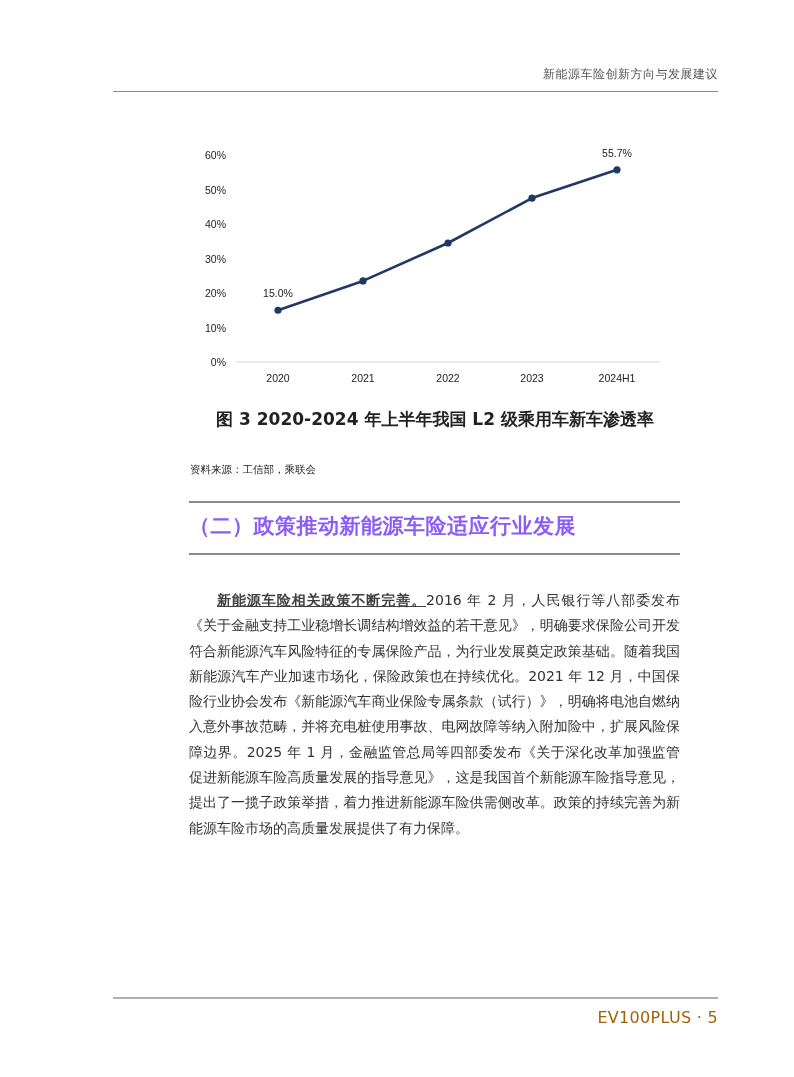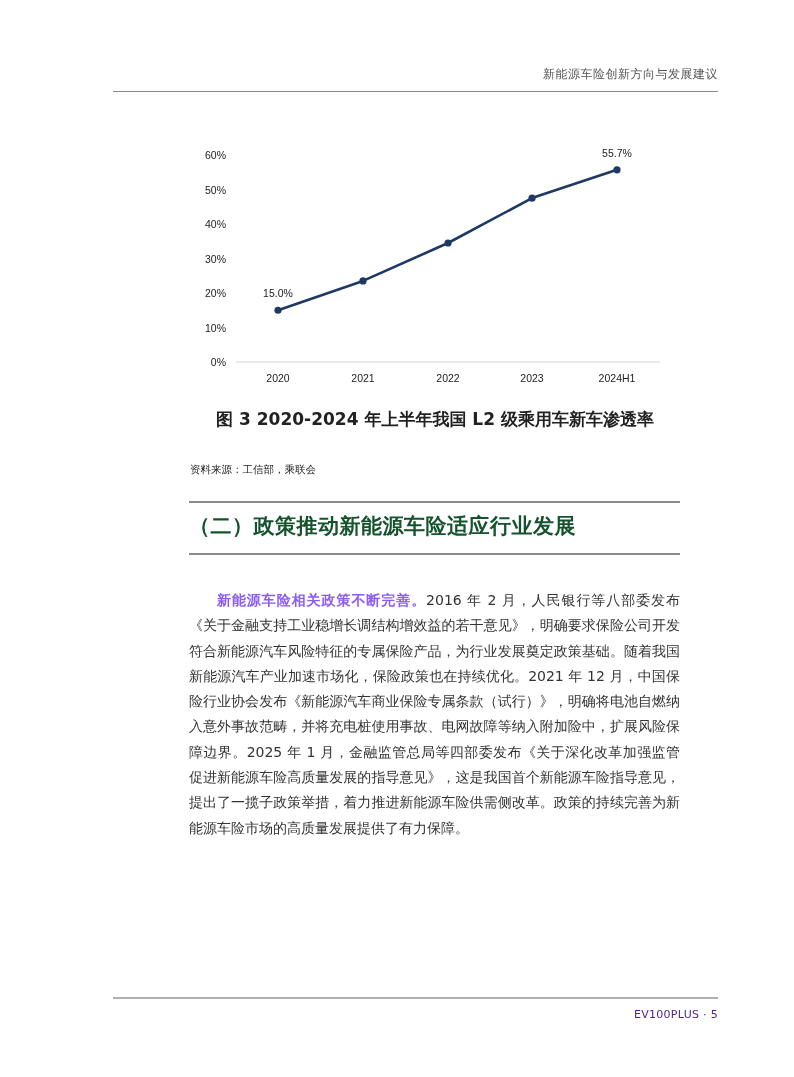--- a/index.html
+++ b/index.html
@@ -31,35 +31,35 @@
       position: absolute; left: 190px; top: 441px;
       font-size: 10.5px; color: #222222; margin-top: 22px;
     }
     .section-rule {
       position: absolute; left: 189px; width: 491px; height: 2px; background: #8a8a8a;
     }
     .section-rule.top { top: 501px; }
     .section-rule.bottom { top: 553px; }
     .section-title {
       position: absolute; left: 189px; top: 512px;
-      font-size: 21px; font-weight: bold; color: #14532d; letter-spacing: 0.5px;
+      font-size: 21px; font-weight: bold; color: #8b5cf6; letter-spacing: 0.5px;
     }
     .body-para {
       position: absolute; left: 189px; top: 574px; width: 491px;
       font-size: 14px; line-height: 25.3px; color: #333333;
       text-align: justify; text-indent: 2em;
     }
-    .body-para .lead { font-weight: bold; color: #8b5cf6; }
+    .body-para .lead { font-weight: bold; color: #404040; text-decoration: underline; }
     .footer-rule {
       position: absolute; left: 113px; top: 997px; width: 605px; height: 2px;
       background: #b0b0b0;
     }
     .footer {
       position: absolute; right: 76px; top: 1008px;
-      font-size: 11px; color: #4c1d95; letter-spacing: 0.3px;
+      font-size: 16px; color: #a16207; letter-spacing: 0.3px;
     }
   </style>
 </head>
 <body>
 
 <div class="running-header">新能源车险创新方向与发展建议</div>
 <div class="header-rule"></div>
 
 <div class="chart">
   <svg id="chart-svg" viewBox="0 0 480 255">

